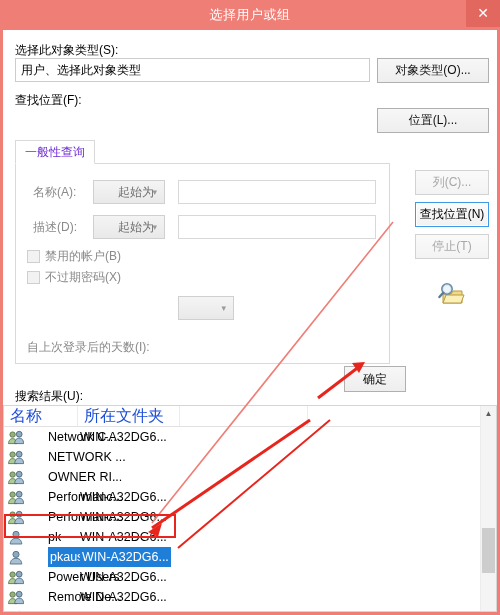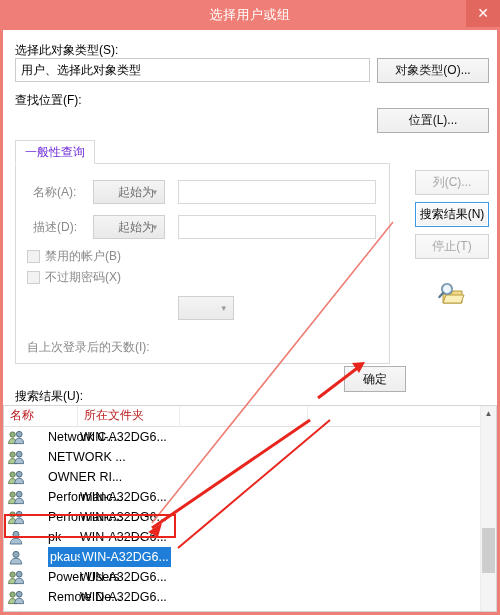--- a/index.html
+++ b/index.html
@@ -193,29 +193,28 @@
     left: 0; top: 0;
     right: 0;
     height: 20px;
     background: #ffffff;
     border-bottom: 1px solid #e2e2e2;
   }
   .listhdr .col {
     position: absolute;
     top: 0;
     line-height: 20px;
-    font-size: 12px;
-    color: #b91c1c;
+    font-size: 16px;
+    color: #1d4ed8;
     padding-left: 6px;
     box-sizing: border-box;
     border-right: 1px solid #ececec;
     height: 20px;
     white-space: nowrap;
     cursor: pointer;
-    font-family: Liberation Mono, monospace;
   }
   .row {
     position: absolute;
     left: 0;
     right: 0;
     height: 20px;
     cursor: default;
   }
   .row .nm {
     position: absolute;
@@ -334,21 +333,21 @@
       <div class="chk" style="left:24px; top:241px;"></div>
       <div class="lbl dim" style="left:42px; top:239px;">不过期密码(X)</div>
 
       <div class="lbl dim" style="left:24px; top:270px;margin-top:39px;">自上次登录后的天数(I):</div>
       <div class="combo empty" style="left:175px; top:266px; width:56px;">
         <span></span>
         <span class="arrow">▾</span>
       </div>
 
       <div class="btn disabled" style="left:412px; top:140px; width:74px;">列(C)...</div>
-      <div class="btn focused" style="left:412px; top:172px; width:74px;">搜索结果(N)</div>
+      <div class="btn focused" style="left:412px; top:172px; width:74px;">查找位置(N)</div>
       <div class="btn disabled" style="left:412px; top:204px; width:74px;">停止(T)</div>
 
       <div class="findicon" style="left:432px; top:252px;">
         <svg width="30" height="26" viewBox="0 0 30 26">
           <path d="M8 12 L16 12 L18 9 L27 9 L27 21 L8 21 Z" fill="#f2d98a" stroke="#b89b3e" stroke-width="1"></path>
           <path d="M11 13 L29 13 L26 21 L8 21 Z" fill="#fbf0b9" stroke="#b89b3e" stroke-width="1"></path>
           <circle cx="12" cy="7" r="5.2" fill="#d8e9f5" stroke="#6f8fa8" stroke-width="1.6"></circle>
           <circle cx="12" cy="7" r="3.2" fill="#eef6fb" stroke="none"></circle>
           <line x1="8.2" y1="10.8" x2="4.4" y2="15" stroke="#5d7b92" stroke-width="2.4" stroke-linecap="round"></line>
         </svg>

